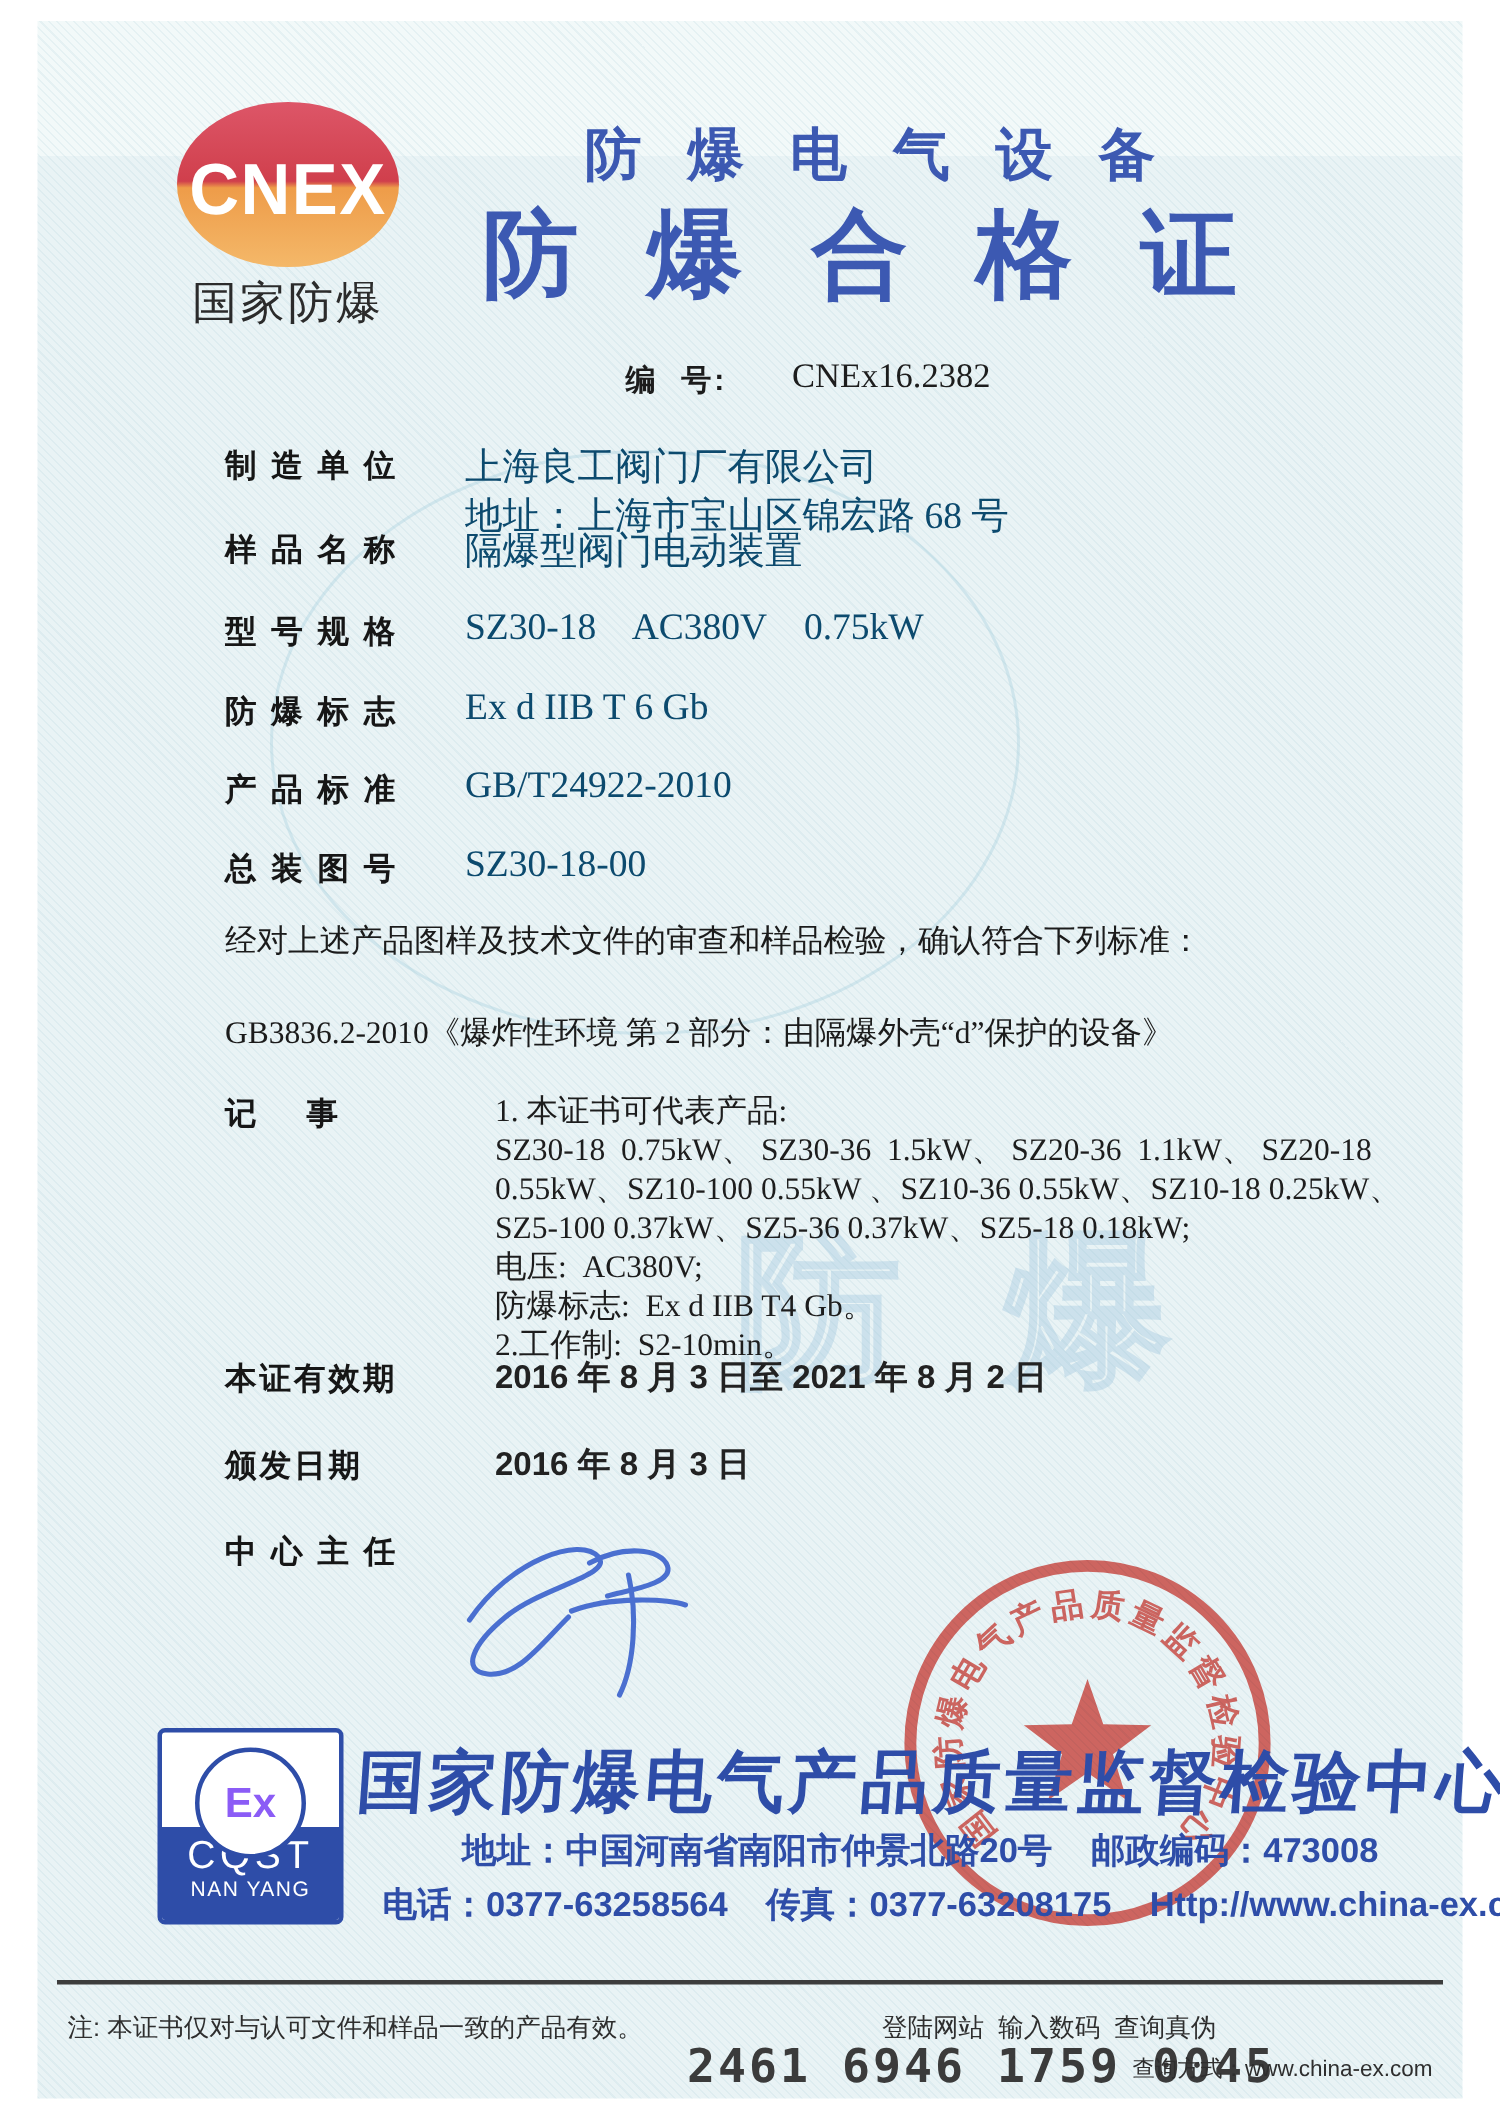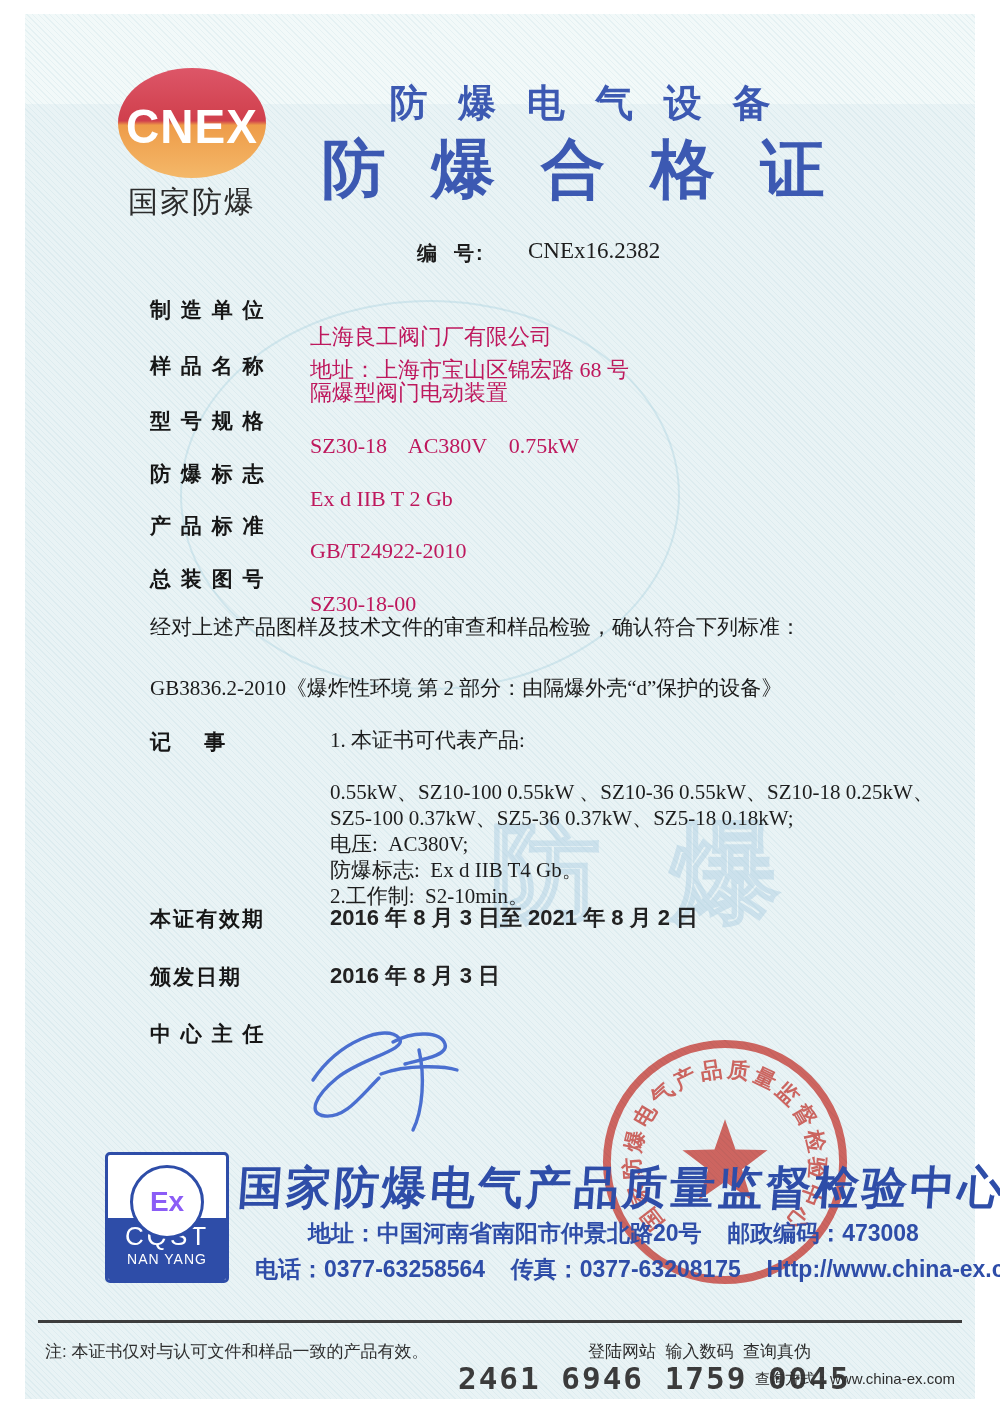--- a/index.html
+++ b/index.html
@@ -50,21 +50,21 @@
     font-weight:bold; font-size:20px; color:#1c1c1c; white-space:pre; letter-spacing:2px;
   }
   .certno-value { left:528px; top:238px; font-size:23px; color:#1d1d1d; white-space:pre; }
 
   
   .flabel {
     left:150px;
     font-family:"Liberation Sans","DejaVu Sans",sans-serif;
     font-weight:600; font-size:21px; color:#161616; white-space:pre; letter-spacing:2px;
   }
-  .fvalue { left:310px; font-size:22px; color:#be185d; white-space:pre;margin-top:28px; }
+  .fvalue { left:310px; font-size:25px; color:#0c4a6e; white-space:pre; }
   .statement {
     left:150px;
     font-family:"Liberation Sans","DejaVu Sans",sans-serif;
     font-size:21px; color:#1b1b1b; white-space:pre;
   }
   .std { left:150px; font-size:21px; color:#1b1b1b; white-space:pre; }
   .remark-line { left:330px; font-size:21px; color:#1d1d1d; white-space:pre; }
   .date-value {
     left:330px;
     font-family:"Liberation Sans","DejaVu Sans",sans-serif;
@@ -174,33 +174,34 @@
   <div class="abs fvalue" style="top:294px">上海良工阀门厂有限公司</div>
   <div class="abs fvalue" style="top:327px">地址：上海市宝山区锦宏路 68 号</div>
 
   <div class="abs flabel" style="top:352px">样 品 名 称</div>
   <div class="abs fvalue" style="top:350px">隔爆型阀门电动装置</div>
 
   <div class="abs flabel" style="top:407px">型 号 规 格</div>
   <div class="abs fvalue" style="top:405px">SZ30-18    AC380V    0.75kW</div>
 
   <div class="abs flabel" style="top:460px">防 爆 标 志</div>
-  <div class="abs fvalue" style="top:458px">Ex d IIB T 2 Gb</div>
+  <div class="abs fvalue" style="top:458px">Ex d IIB T 6 Gb</div>
 
   <div class="abs flabel" style="top:512px">产 品 标 准</div>
   <div class="abs fvalue" style="top:510px">GB/T24922-2010</div>
 
   <div class="abs flabel" style="top:565px">总 装 图 号</div>
   <div class="abs fvalue" style="top:563px">SZ30-18-00</div>
 
   <div class="abs statement" style="top:613px">经对上述产品图样及技术文件的审查和样品检验，确认符合下列标准：</div>
   <div class="abs std" style="top:674px">GB3836.2-2010《爆炸性环境 第 2 部分：由隔爆外壳“d”保护的设备》</div>
 
   <div class="abs flabel" style="top:728px">记    事</div>
   <div class="abs remark-line" style="top:726px">1. 本证书可代表产品:</div>
+  <div class="abs remark-line" style="top:752px">SZ30-18  0.75kW、 SZ30-36  1.5kW、 SZ20-36  1.1kW、 SZ20-18</div>
   <div class="abs remark-line" style="top:778px">0.55kW、SZ10-100 0.55kW 、SZ10-36 0.55kW、SZ10-18 0.25kW、</div>
   <div class="abs remark-line" style="top:804px">SZ5-100 0.37kW、SZ5-36 0.37kW、SZ5-18 0.18kW;</div>
   <div class="abs remark-line" style="top:830px">电压:  AC380V;</div>
   <div class="abs remark-line" style="top:856px">防爆标志:  Ex d IIB T4 Gb。</div>
   <div class="abs remark-line" style="top:882px">2.工作制:  S2-10min。</div>
 
   <div class="abs flabel" style="top:905px">本证有效期</div>
   <div class="abs date-value" style="top:903px">2016 年 8 月 3 日至 2021 年 8 月 2 日</div>
 
   <div class="abs flabel" style="top:963px">颁发日期</div>

